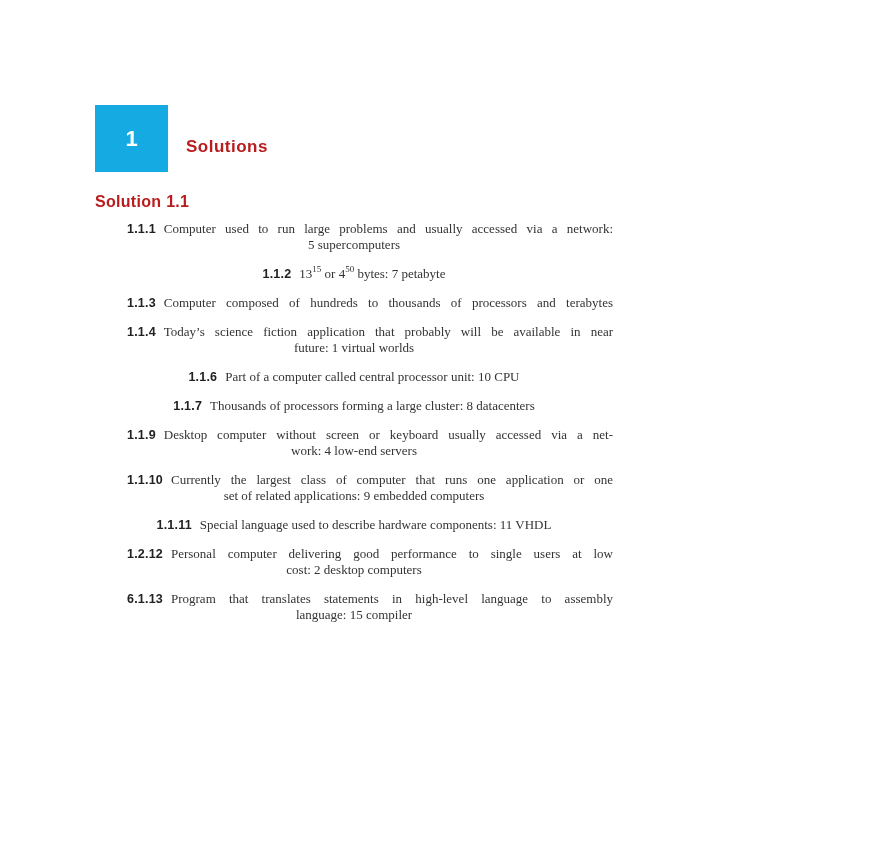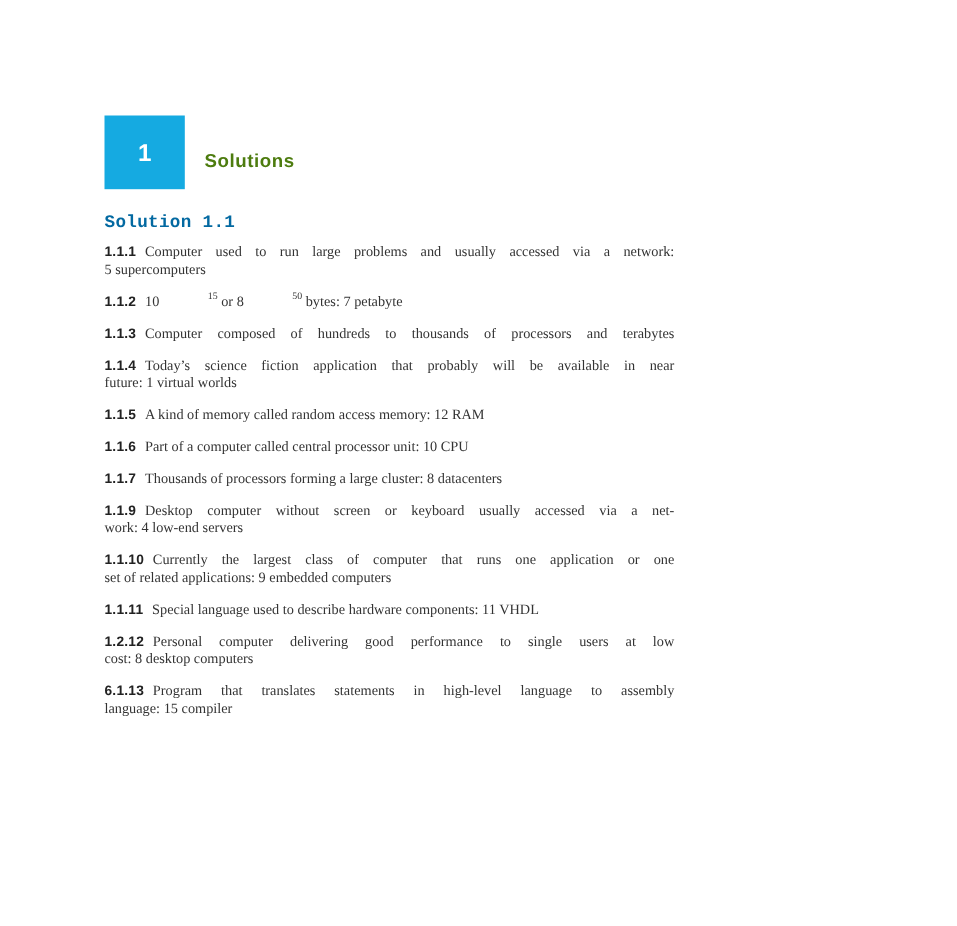--- a/index.html
+++ b/index.html
@@ -36,65 +36,65 @@
     font-weight: 700;
     font-size: 22px;
     color: #ffffff;
   }
   .chapter-title {
     margin: 16px 0 0 18px;
     font-family: "Liberation Sans", sans-serif;
     font-weight: 700;
     font-size: 17px;
     letter-spacing: 0.5px;
-    color: #4d7c0f;
+    color: #b91c1c;
   }
   .content {
     position: absolute;
     left: 95px;
     top: 193px;
     width: 518px;
   }
   .section-title {
     margin: 0 0 10px 0;
-    font-family: Liberation Mono, monospace;
+    font-family: Liberation Sans, sans-serif;
     font-weight: 700;
     font-size: 16px;
     letter-spacing: 0.3px;
-    color: #0369a1;
+    color: #b91c1c;
   }
   .item {
     margin: 0 0 13px 0;
     font-size: 13px;
     line-height: 16px;
     color: #333333;
   }
   .item .line {
     display: block;
-    text-align: left;
+    text-align: center;
   }
   .item .line.fill {
     text-align: justify;
     text-align-last: justify;
     text-justify: inter-word;
+    margin-left: 32px;
   }
   .item-label {
     font-family: "Liberation Sans", sans-serif;
     font-weight: 700;
     font-size: 12.5px;
     letter-spacing: 0.2px;
     color: #222222;
     margin-right: 8px;
   }
   sup {
     font-size: 9px;
     line-height: 0;
     position: relative;
     top: -1px;
-    margin-left: 44px;
   }
 </style>
 </head>
 <body>
 
 <div class="page">
   <div class="chapter-header">
     <div class="chapter-box" style="background-color: rgb(21, 170, 225);">
       <span class="chapter-number">1</span>
     </div>
@@ -102,31 +102,28 @@
   </div>
 
   <div class="content">
     <h2 class="section-title">Solution 1.1</h2>
     <div>
         <p class="item">
           <span class="line fill"><b class="item-label">1.1.1</b><span>Computer used to run large problems and usually accessed via a network:</span></span>
           <span class="line"><span>5 supercomputers</span></span>
         </p>
         <p class="item">
-          <span class="line"><b class="item-label">1.1.2</b><span>10</span><sup>15</sup><span> or 8</span><sup>50</sup><span> bytes: 7 petabyte</span></span>
+          <span class="line"><b class="item-label">1.1.2</b><span>13</span><sup>15</sup><span> or 4</span><sup>50</sup><span> bytes: 7 petabyte</span></span>
         </p>
         <p class="item">
           <span class="line fill"><b class="item-label">1.1.3</b><span>Computer composed of hundreds to thousands of processors and terabytes</span></span>
         </p>
         <p class="item">
           <span class="line fill"><b class="item-label">1.1.4</b><span>Today’s science fiction application that probably will be available in near</span></span>
           <span class="line"><span>future: 1 virtual worlds</span></span>
-        </p>
-        <p class="item">
-          <span class="line"><b class="item-label">1.1.5</b><span>A kind of memory called random access memory: 12 RAM</span></span>
         </p>
         <p class="item">
           <span class="line"><b class="item-label">1.1.6</b><span>Part of a computer called central processor unit: 10 CPU</span></span>
         </p>
         <p class="item">
           <span class="line"><b class="item-label">1.1.7</b><span>Thousands of processors forming a large cluster: 8 datacenters</span></span>
         </p>
         <p class="item">
         </p>
         <p class="item">
@@ -135,21 +132,21 @@
         </p>
         <p class="item">
           <span class="line fill"><b class="item-label">1.1.10</b><span>Currently the largest class of computer that runs one application or one</span></span>
           <span class="line"><span>set of related applications: 9 embedded computers</span></span>
         </p>
         <p class="item">
           <span class="line"><b class="item-label">1.1.11</b><span>Special language used to describe hardware components: 11 VHDL</span></span>
         </p>
         <p class="item">
           <span class="line fill"><b class="item-label">1.2.12</b><span>Personal computer delivering good performance to single users at low</span></span>
-          <span class="line"><span>cost: 8 desktop computers</span></span>
+          <span class="line"><span>cost: 2 desktop computers</span></span>
         </p>
         <p class="item">
           <span class="line fill"><b class="item-label">6.1.13</b><span>Program that translates statements in high-level language to assembly</span></span>
           <span class="line"><span>language: 15 compiler</span></span>
         </p>
       </div>
   </div>
 </div>
 
 </body></html>

